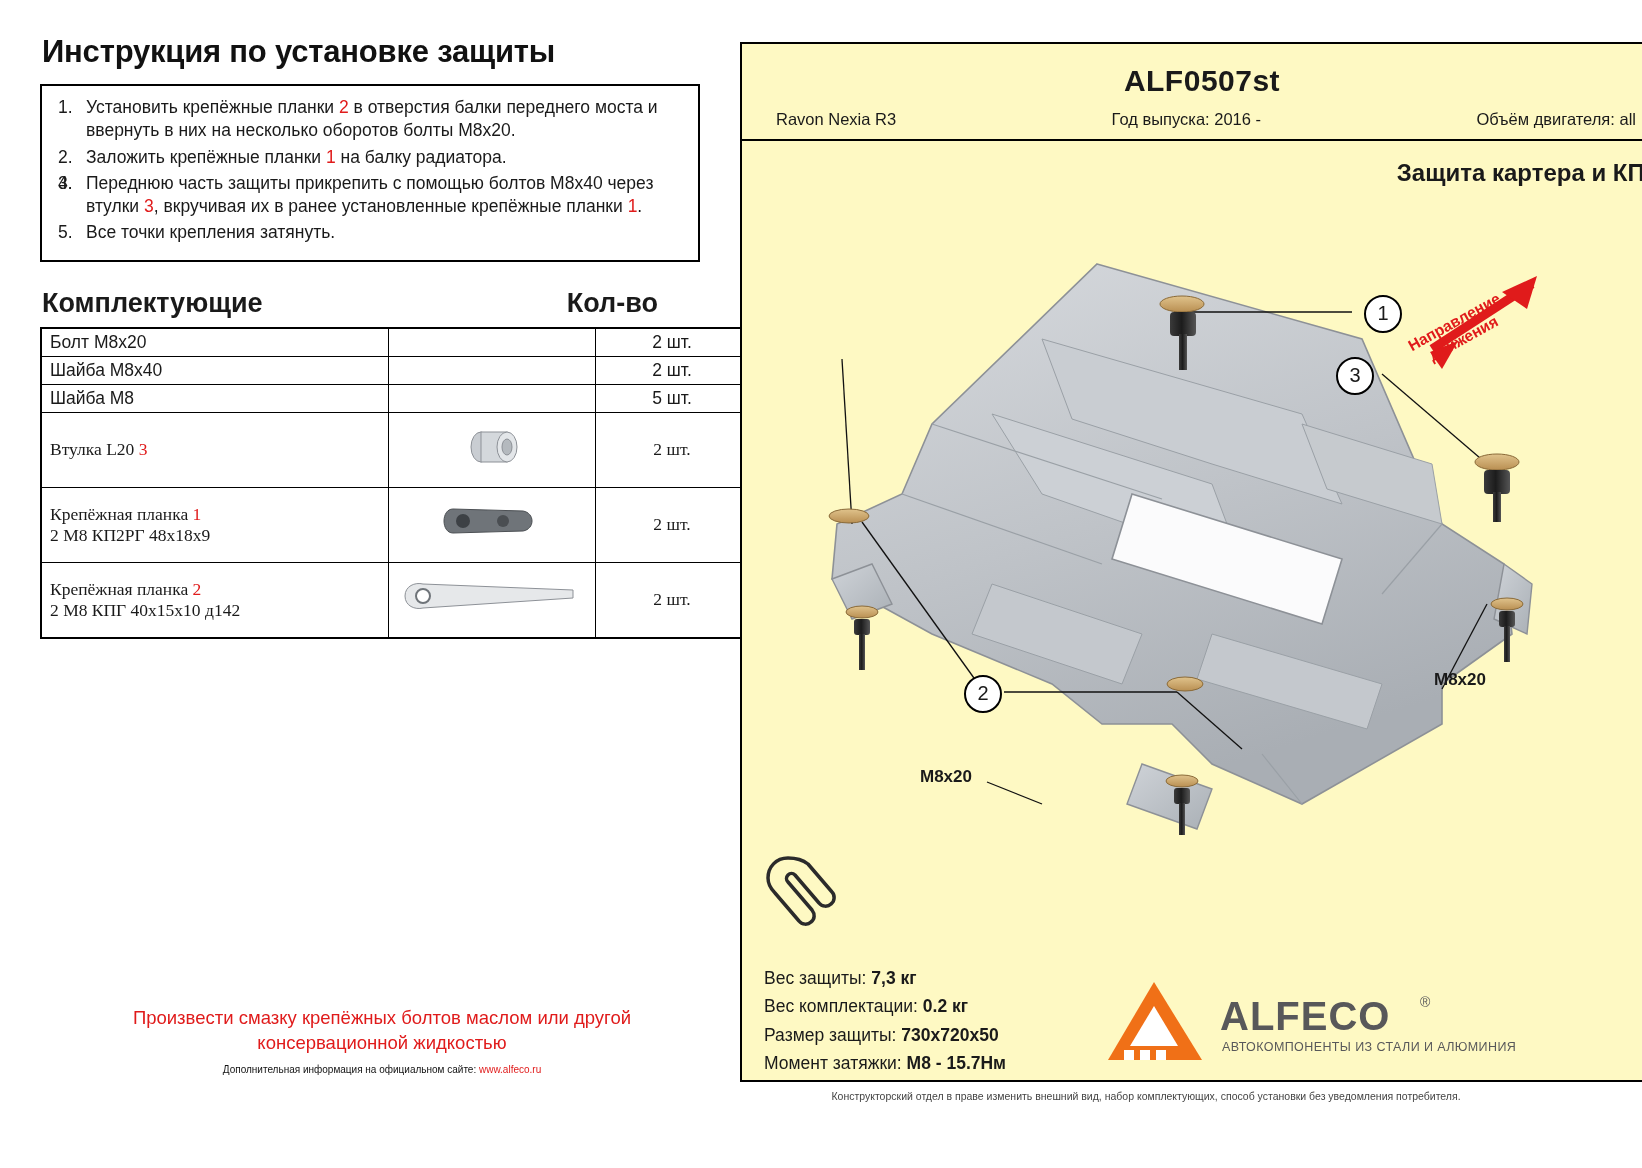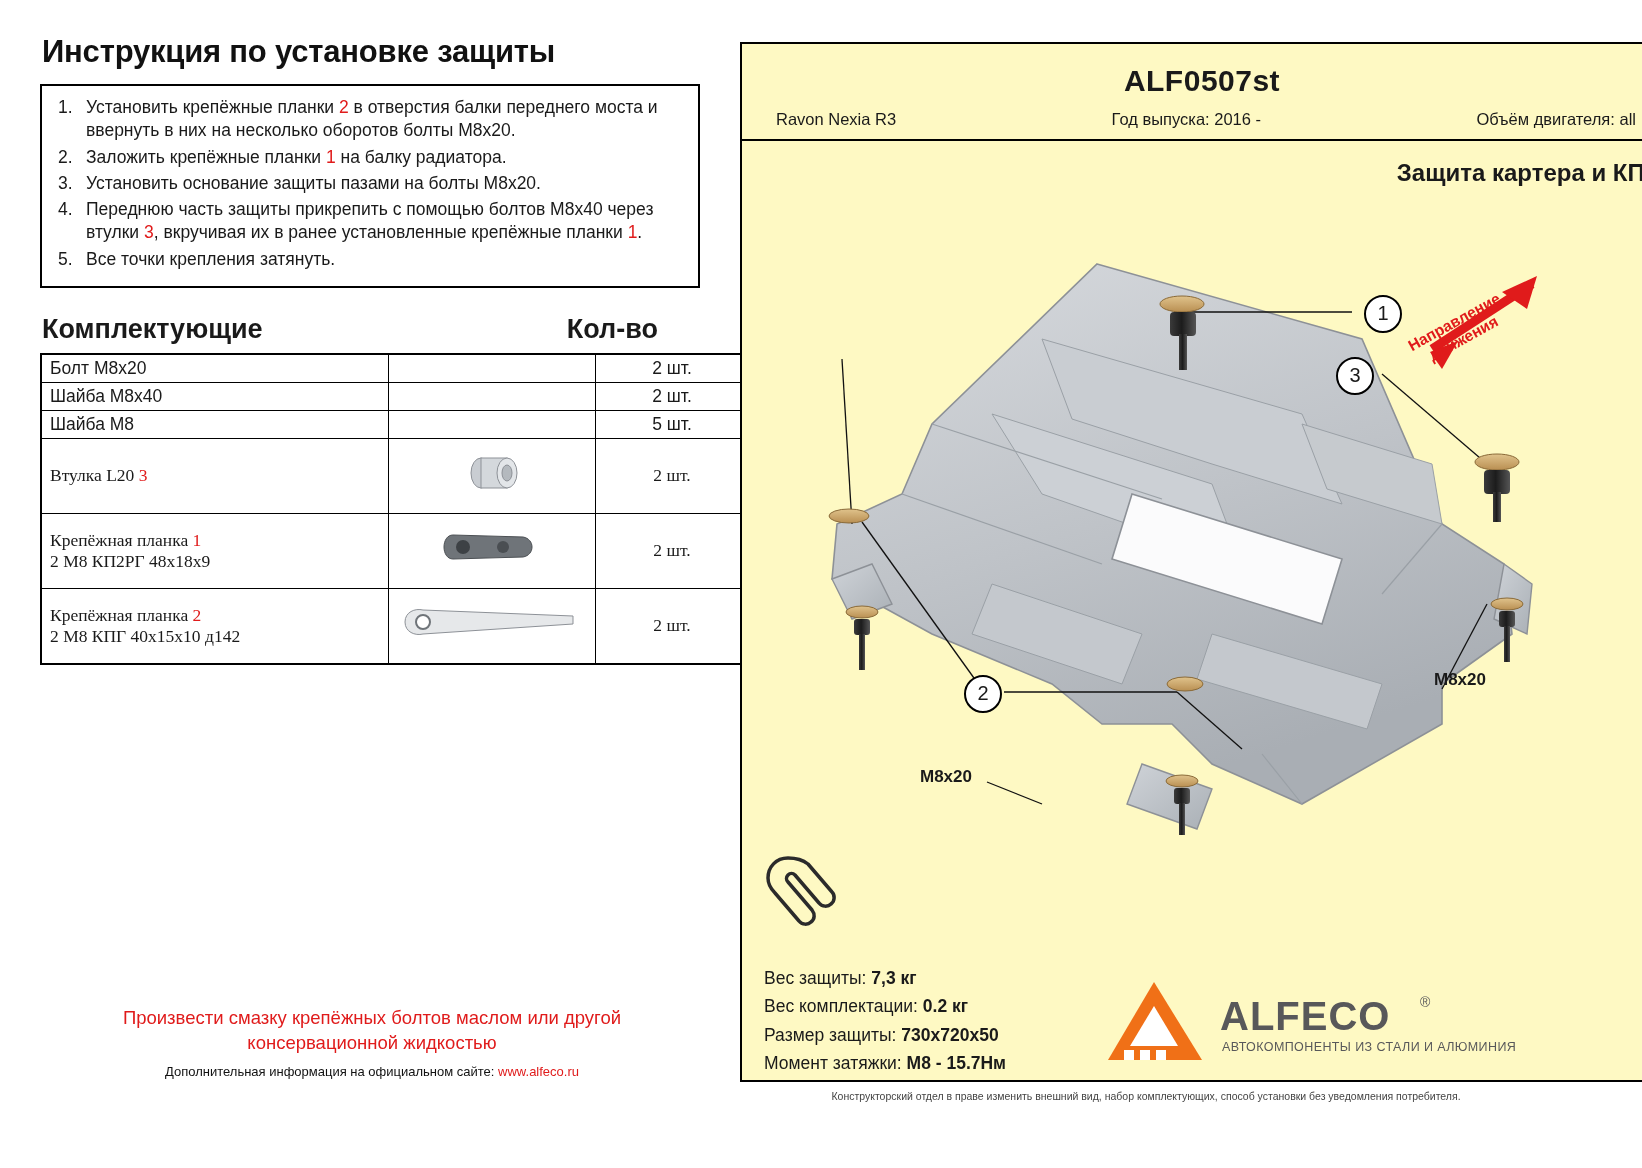--- a/index.html
+++ b/index.html
@@ -93,32 +93,32 @@
   }
   table.comp td.name { width: 330px; }
   table.comp td.pic  { width: 190px; text-align: center; }
   table.comp td.qty  { width: 136px; text-align: center; font-size: 17.5px;}
   .tall td { height: 68px; font-family: Liberation Serif, serif; }
   .sub { display:block; }
 
   
   .footer-note {
     position: absolute;
-    left: 42px;
+    left: 52px;
     top: 1006px;
     width: 660px;
     text-align: center;
   }
   .footer-note .l1 {
     color: #e01b1b;
     font-size: 18.5px;
     line-height: 1.35;
   }
   .footer-note .l2 {
-    font-size: 13px;
+    font-size: 10px;
     margin-top: 8px;
     color: #111;
   }
   .footer-note .l2 a, .footer-note .l2 .url {
     color: #e01b1b;
     text-decoration: none;
   }
 
   
   .right-panel {
@@ -242,21 +242,21 @@
 
 <div class="page">
 
   <div class="left-col">
     <div class="main-title">Инструкция по установке защиты</div>
 
     <div class="instr-box">
       <ul class="instr-list" id="instr-list">
           <li><span class="num">1.</span><span>Установить крепёжные планки </span><span class="red">2</span><span> в отверстия балки переднего моста и ввернуть в них на несколько оборотов болты М8х20.</span></li>
           <li><span class="num">2.</span><span>Заложить крепёжные планки </span><span class="red">1</span><span> на балку радиатора.</span></li>
-          <li><span class="num">3.</span><span>Установить основание защиты пазами на болты М8х20.</span></li>
+          <li><span class="num">3.</span></li>
           <li><span class="num">4.</span><span>Переднюю часть защиты прикрепить с помощью болтов М8х40 через втулки </span><span class="red">3</span><span>, вкручивая их в ранее установленные крепёжные планки </span><span class="red">1</span><span>.</span></li>
           <li><span class="num">5.</span><span>Все точки крепления затянуть.</span></li>
         </ul>
     </div>
 
     <div class="comp-head">
       <h2>Комплектующие</h2>
       <span class="kolvo">Кол-во</span>
     </div>
 

